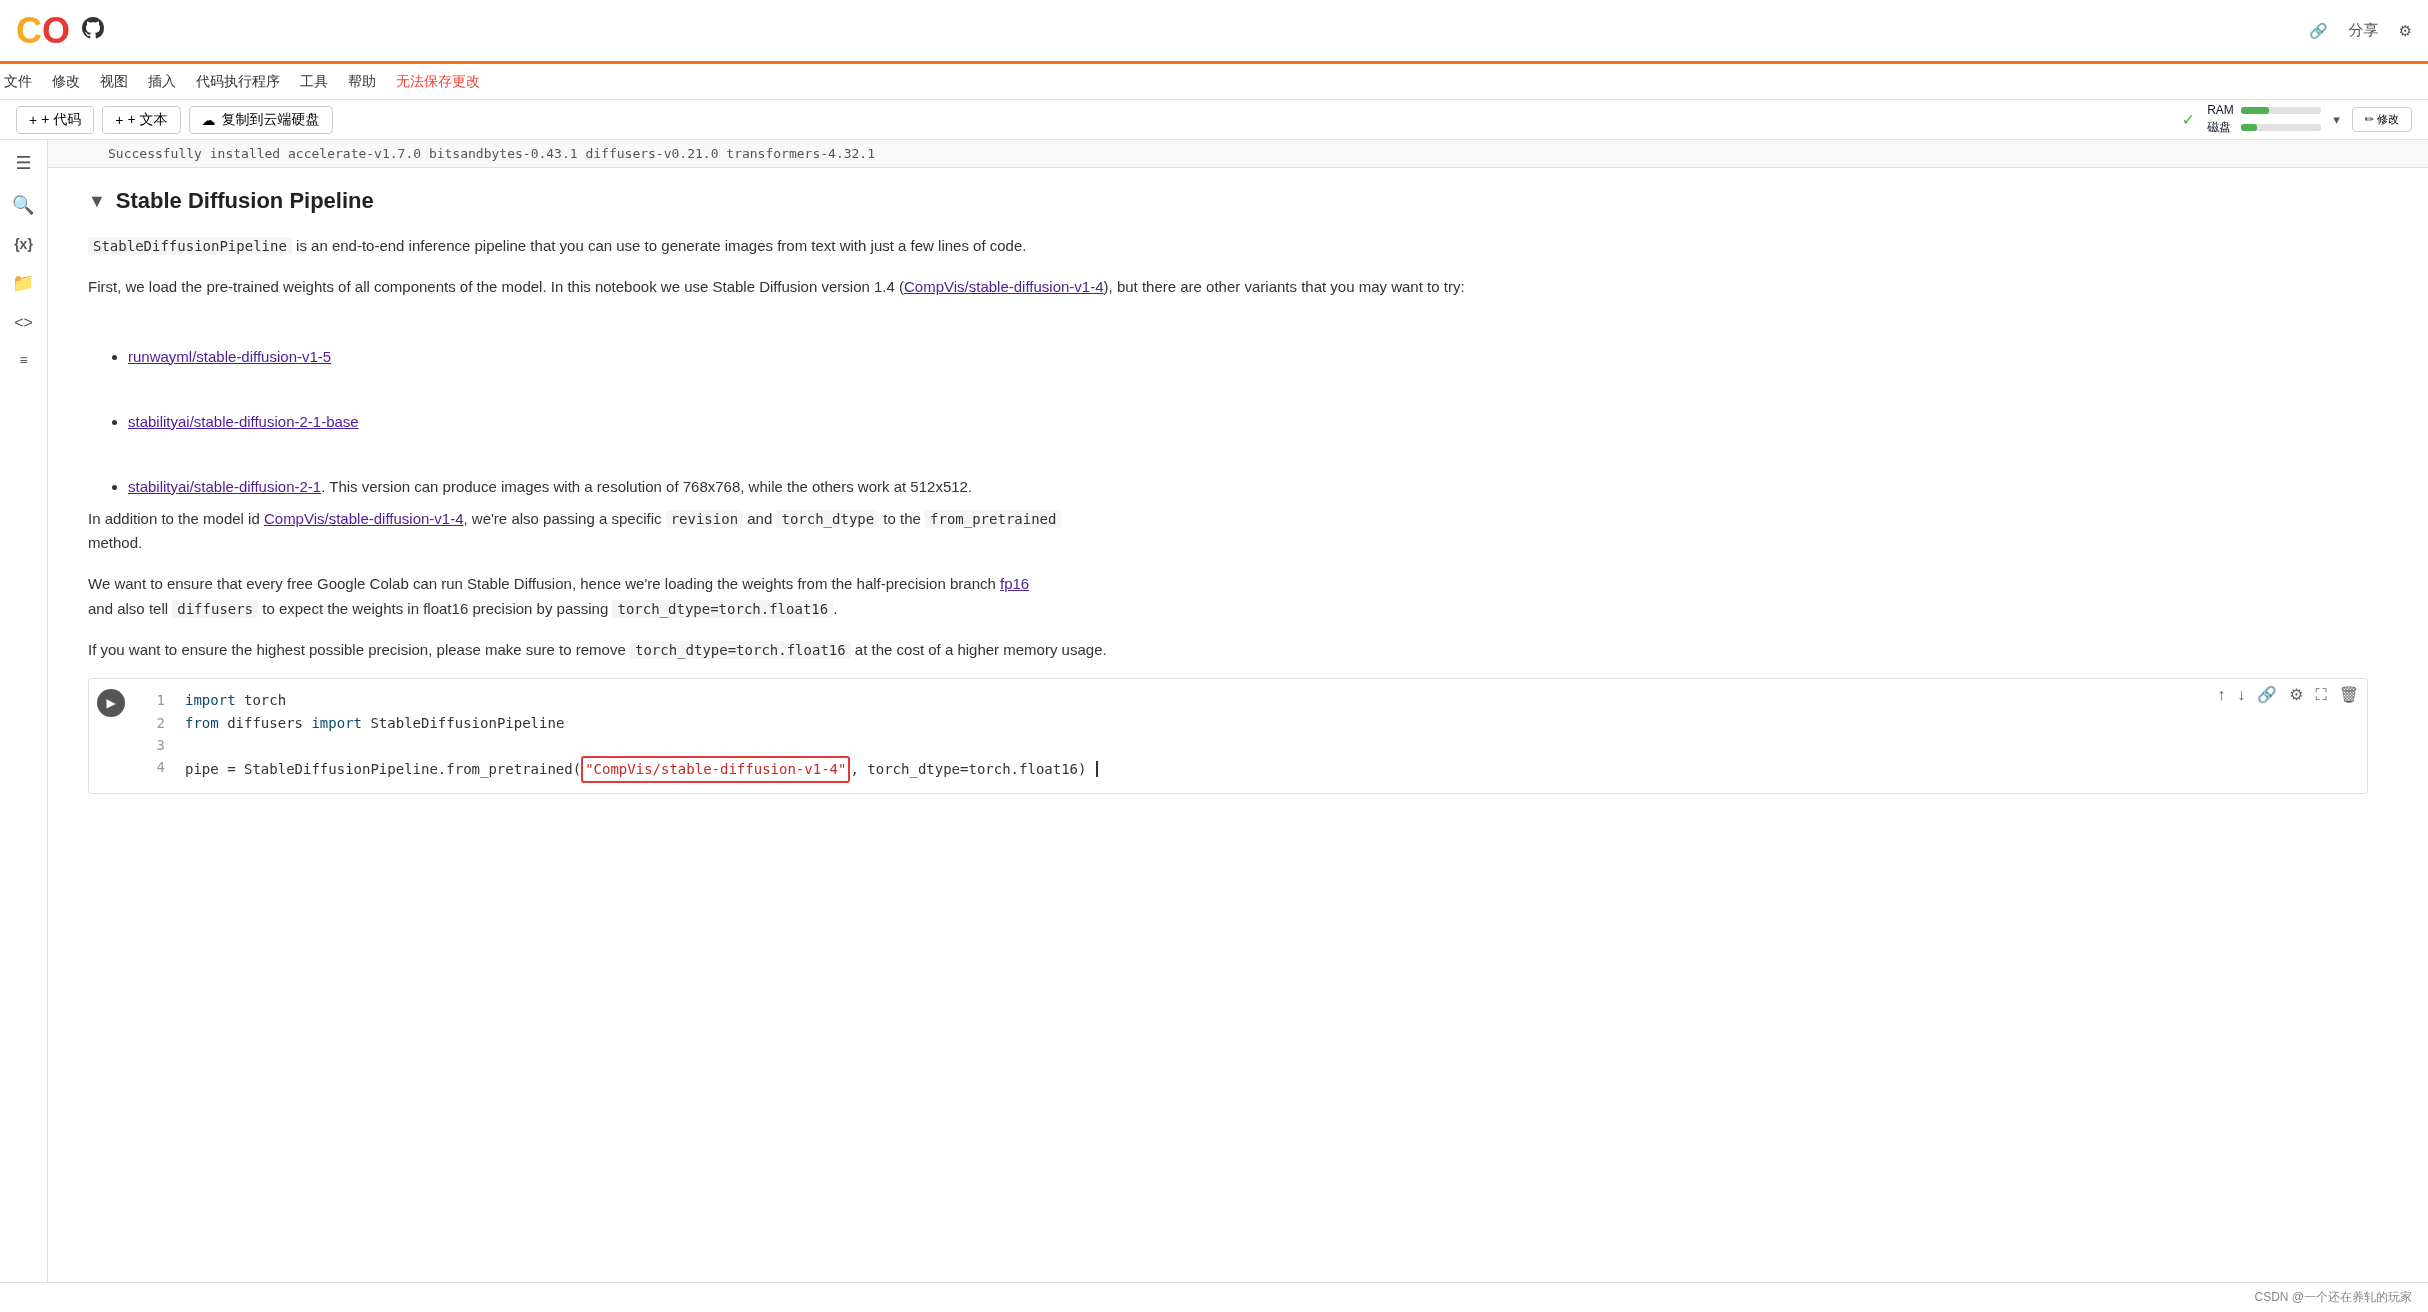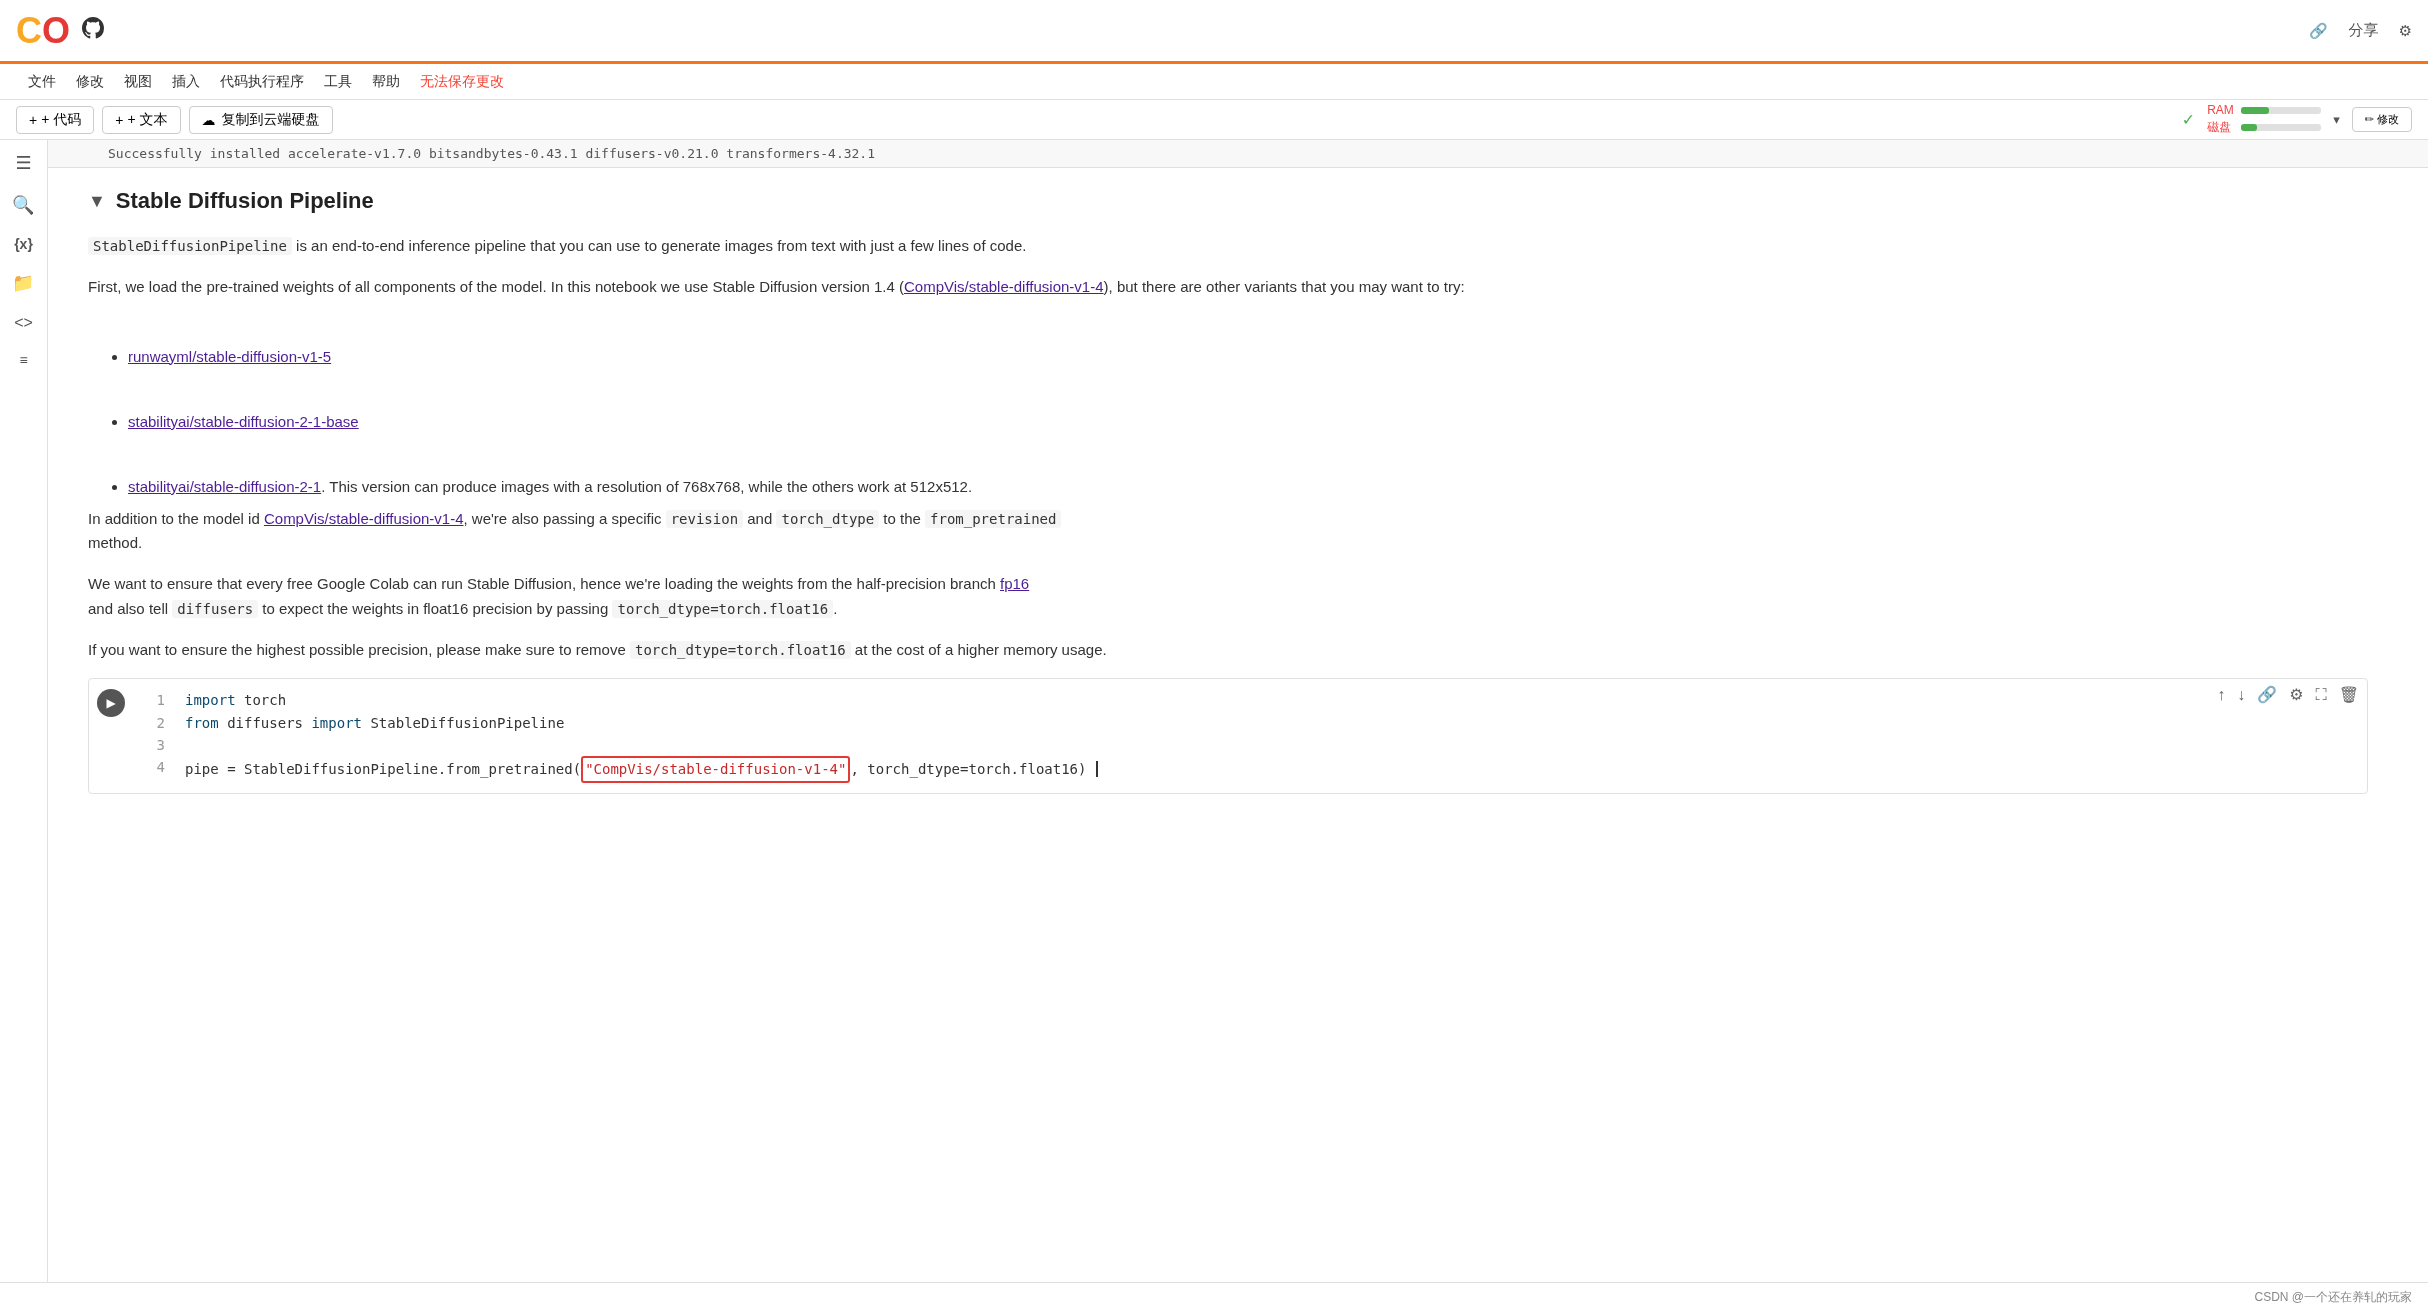--- a/index.html
+++ b/index.html
@@ -27,21 +27,21 @@
     .github-icon { margin-right: 8px; color: #333; font-size: 20px; }
     .notebook-title { font-size: 17px; font-weight: 600; color: #333; flex: 1; }
     .top-right { display: flex; align-items: center; gap: 20px; margin-left: auto; }
     .link-icon, .share-btn, .settings-icon { color: #555; font-size: 15px; cursor: pointer; }
     .share-btn { font-weight: 500; }
 
     
     .menu-bar {
       display: flex;
       align-items: center;
-      padding: 4px 28px;
+      padding: 4px 4px;
       height: 36px;
       border-bottom: 1px solid #e0e0e0;
       background: #fff;
       flex-shrink: 0;
       gap: 20px;
       font-size: 14px;
       color: #333;
     }
     .menu-item { cursor: pointer; }
     .menu-item.no-save { color: #f44336; }
@@ -63,21 +63,21 @@
       cursor: pointer; font-size: 14px; background: #fff;
     }
     .cloud-btn {
       display: flex; align-items: center; gap: 6px;
       padding: 4px 12px; border: 1px solid #ccc; border-radius: 4px;
       cursor: pointer; font-size: 14px; background: #fff;
     }
     .toolbar-right { margin-left: auto; display: flex; align-items: center; gap: 12px; font-size: 13px; }
     .ram-section { display: flex; flex-direction: column; align-items: flex-start; gap: 2px; }
     .ram-row { display: flex; align-items: center; gap: 6px; }
-    .ram-label { font-size: 12px; color: #ef4444; width: 28px; }
+    .ram-label { font-size: 12px; color: #0f172a; width: 28px; }
     .ram-bar-bg { width: 80px; height: 7px; background: #e0e0e0; border-radius: 3px; }
     .ram-bar-fill { height: 100%; background: #4CAF50; border-radius: 3px; }
     .disk-bar-fill { height: 100%; background: #4CAF50; border-radius: 3px; width: 20%; }
     .checkmark { color: #4CAF50; font-size: 16px; }
     .edit-btn { padding: 4px 12px; border: 1px solid #ccc; border-radius: 4px; cursor: pointer; font-size: 11px; background: #fff; }
 
     
     .main-layout { display: flex; flex: 1; overflow: hidden; }
 
     

